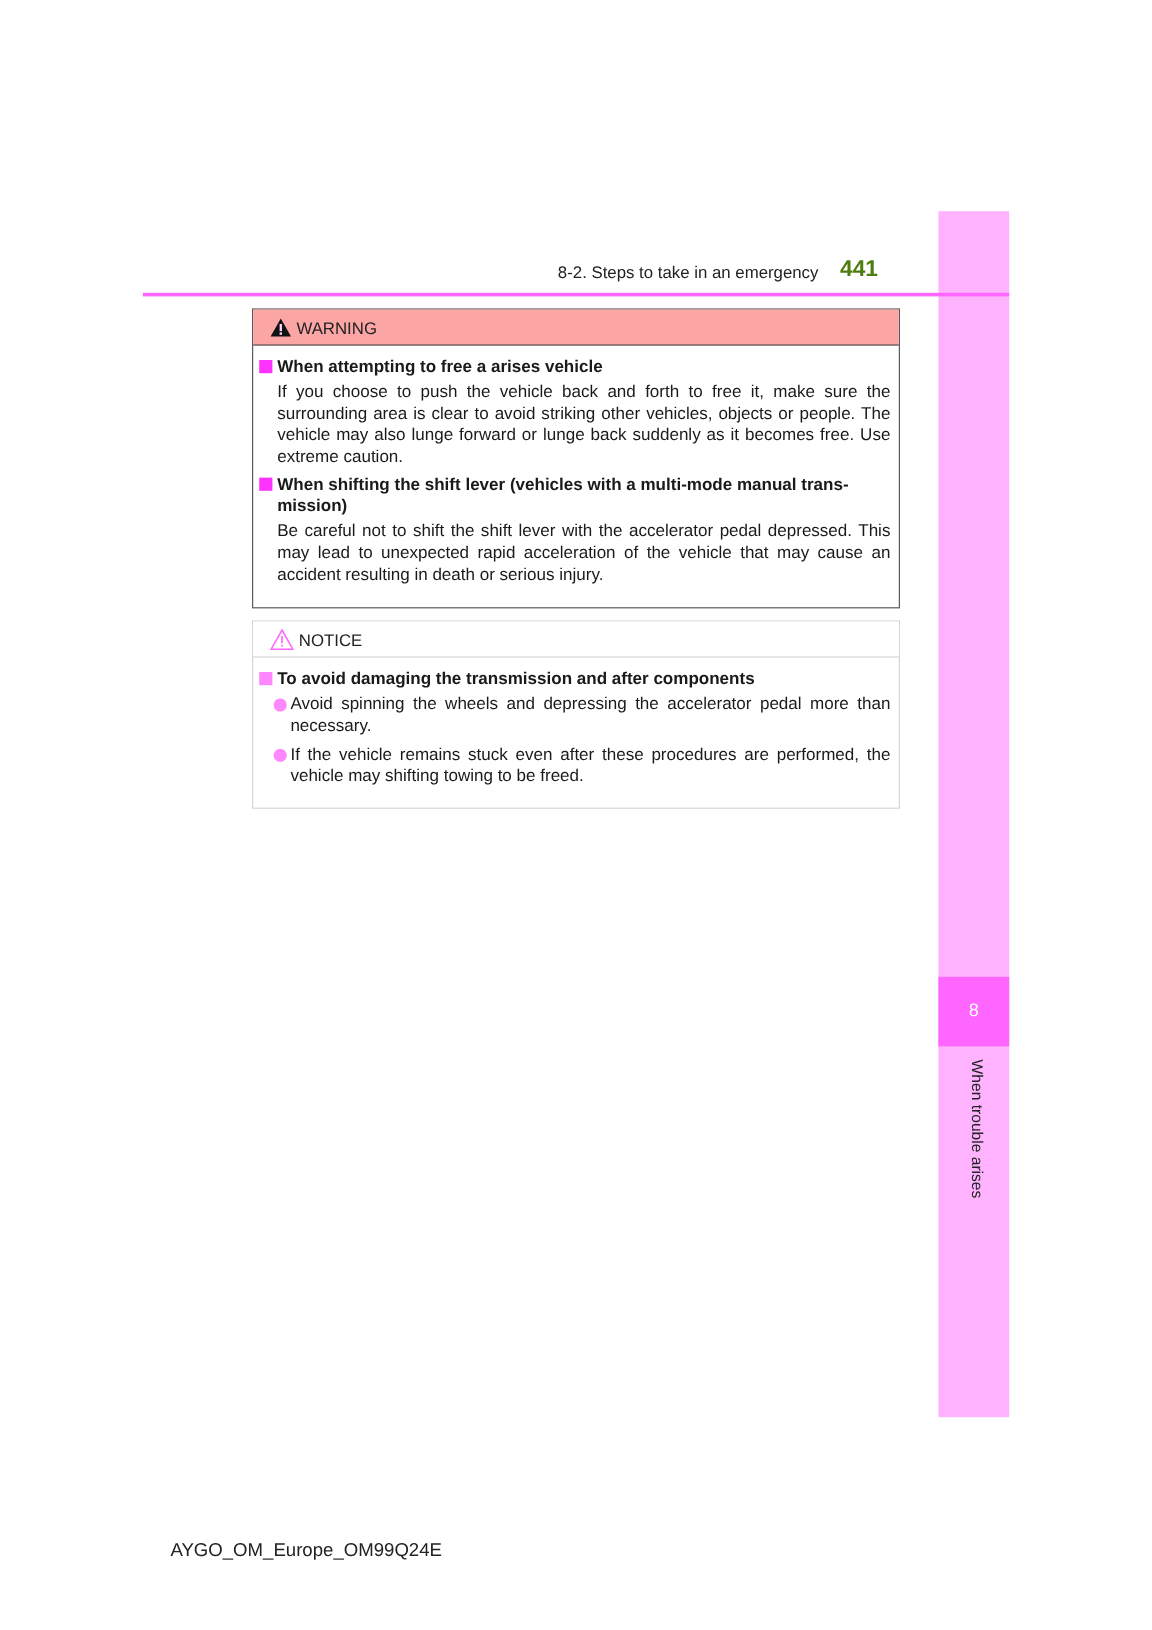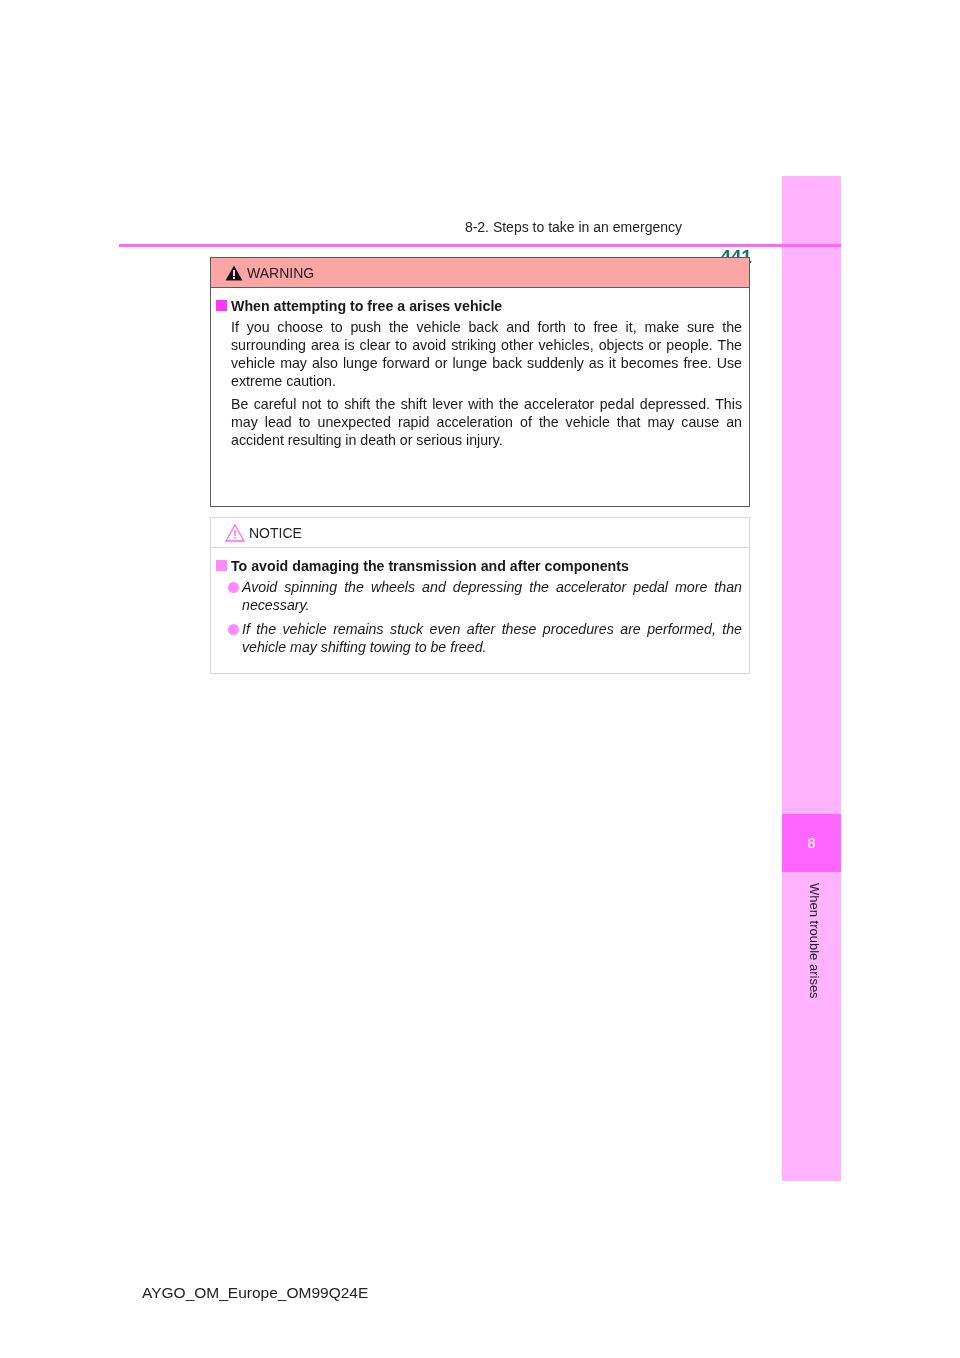--- a/index.html
+++ b/index.html
@@ -5,22 +5,22 @@
   html, body { margin: 0; padding: 0; }
   body {
     width: 960px; height: 1358px; background: #ffffff; position: relative; overflow: hidden;
     font-family: "Liberation Sans", "DejaVu Sans", sans-serif; color: #1a1a1a;
   }
   .header-title {
     position: absolute; left: 400px; top: 219px; width: 282px; text-align: right;
     font-size: 14px; color: #222;
   }
   .page-number {
-    position: absolute; left: 700px; top: 214px; width: 72px; text-align: center;
-    font-size: 19px; font-weight: bold; color: #0f766e; margin-top: 32px;
+    position: absolute; left: 700px; top: 214px; width: 72px; text-align: left;
+    font-size: 19px; font-weight: bold; color: #4d7c0f;
   }
   .header-rule {
     position: absolute; left: 119px; top: 244px; width: 722px; height: 3px; background: #ff66ff;
   }
   .side-tab {
     position: absolute; left: 782px; top: 176px; width: 59px; height: 1005px; background: #ffb3ff;
   }
   .side-tab-number {
     position: absolute; left: 782px; top: 814px; width: 59px; height: 58px; background: #ff66ff;
     color: #ffffff; font-size: 15px; text-align: center; line-height: 58px;
@@ -45,21 +45,21 @@
   .item-heading {
     font-weight: bold; font-size: 14.2px; line-height: 18px; display: flex; margin-bottom: 3px;
   }
   .sq { flex: 0 0 auto; width: 11px; height: 11px; margin: 3px 4px 0 0; }
   .warning-box .sq { background: #ff33ff; }
   .notice-box .sq { background: #ff88ff; }
   .item-body {
     padding-left: 15px; font-size: 14.2px; line-height: 18px; text-align: justify; margin-bottom: 5px;
   }
   .bullet {
-    display: flex; padding-left: 12px; font-size: 14.2px; line-height: 18px; text-align: justify; margin-bottom: 6px; font-style: italic;
+    display: flex; padding-left: 12px; font-size: 14.2px; line-height: 18px; text-align: justify; margin-bottom: 6px;
   }
   .dot { flex: 0 0 auto; width: 11px; height: 11px; border-radius: 50%; background: #ff88ff; margin: 4px 3px 0 0; }
   .footer {
     position: absolute; left: 142px; top: 1284px; font-size: 15.5px; color: #222;
   }
 </style>
 </head>
 <body>
 
 <div class="side-tab"></div>
@@ -78,20 +78,24 @@
       <rect x="8" y="12" width="2" height="2" fill="#ffccff"></rect>
     </svg>
     <span>WARNING</span>
   </div>
   <div class="box-body">
     <div class="item-heading">
       <span class="sq"></span>
       <span>When attempting to free a arises vehicle</span>
     </div>
     <div class="item-body">If you choose to push the vehicle back and forth to free it, make sure the surrounding area is clear to avoid striking other vehicles, objects or people. The vehicle may also lunge forward or lunge back suddenly as it becomes free. Use extreme caution.</div>
+    <div class="item-heading">
+      <span class="sq"></span>
+      <span>When shifting the shift lever (vehicles with a multi-mode manual trans-mission)</span>
+    </div>
     <div class="item-body">Be careful not to shift the shift lever with the accelerator pedal depressed. This may lead to unexpected rapid acceleration of the vehicle that may cause an accident resulting in death or serious injury.</div>
   </div>
 </div>
 
 <div class="box notice-box">
   <div class="box-header">
     <svg width="20" height="18" viewBox="0 0 20 18">
       <polygon points="10,1 19,17 1,17" fill="none" stroke="#ff66ff" stroke-width="1.3"></polygon>
       <rect x="9.3" y="6" width="1.4" height="6" fill="#ff66ff"></rect>
       <rect x="9.3" y="13.2" width="1.4" height="1.6" fill="#ff66ff"></rect>

